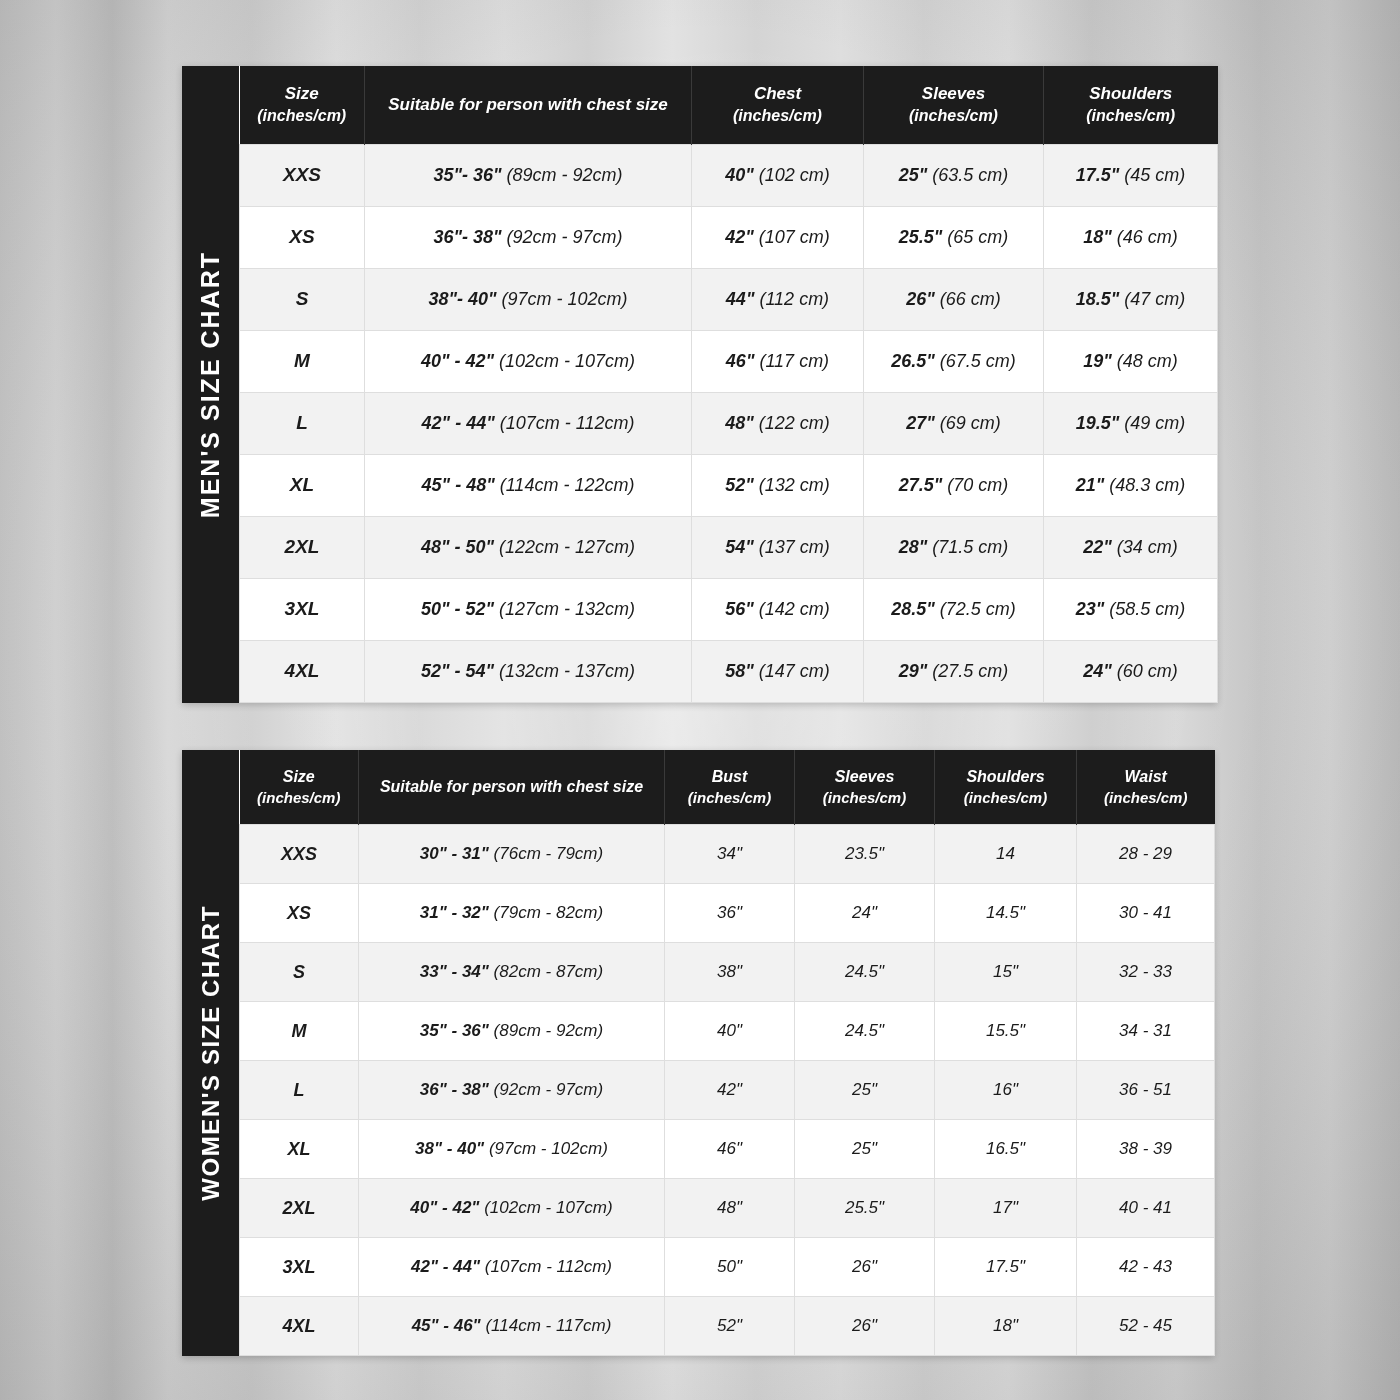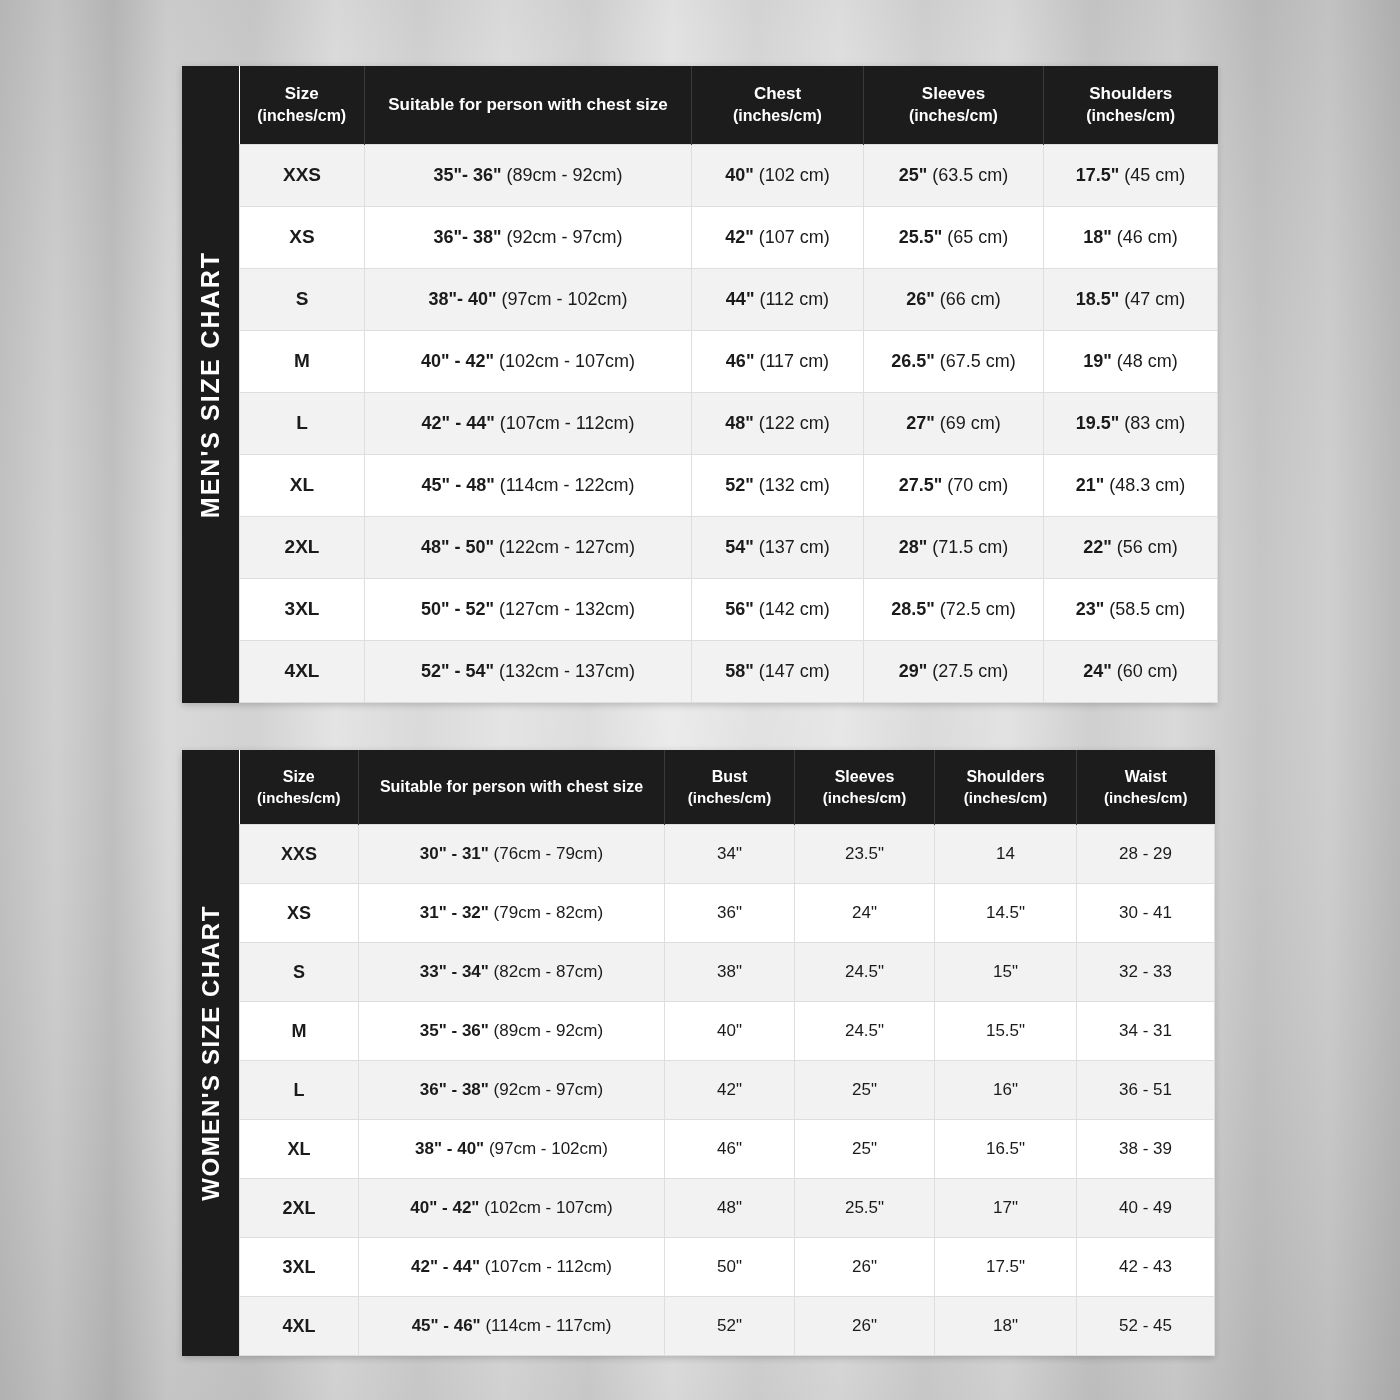--- a/index.html
+++ b/index.html
@@ -64,20 +64,21 @@
   .chart-block.second .side-label span {
     font-size: 24px;
     letter-spacing: 1.6px;
   }
 
   table {
     border-collapse: collapse;
     width: 100%;
     table-layout: fixed;
     background: #ffffff;
+    font-style: italic;
   }
   thead th {
     background: #1c1c1c;
     color: #ffffff;
     font-size: 17px;
     font-weight: bold;
     line-height: 1.38;
     padding: 16px 6px;
     text-align: center;
     border-right: 1px solid #3a3a3a;
@@ -192,35 +193,35 @@
           <td><b>40" - 42"</b> <span>(102cm - 107cm)</span></td>
           <td><b>46"</b> <span>(117 cm)</span></td>
           <td><b>26.5"</b> <span>(67.5 cm)</span></td>
           <td><b>19"</b> <span>(48 cm)</span></td>
         </tr>
         <tr>
           <td class="size-cell">L</td>
           <td><b>42" - 44"</b> <span>(107cm - 112cm)</span></td>
           <td><b>48"</b> <span>(122 cm)</span></td>
           <td><b>27"</b> <span>(69 cm)</span></td>
-          <td><b>19.5"</b> <span>(83 cm)</span></td>
+          <td><b>19.5"</b> <span>(49 cm)</span></td>
         </tr>
         <tr>
           <td class="size-cell">XL</td>
           <td><b>45" - 48"</b> <span>(114cm - 122cm)</span></td>
           <td><b>52"</b> <span>(132 cm)</span></td>
           <td><b>27.5"</b> <span>(70 cm)</span></td>
           <td><b>21"</b> <span>(48.3 cm)</span></td>
         </tr>
         <tr>
           <td class="size-cell">2XL</td>
           <td><b>48" - 50"</b> <span>(122cm - 127cm)</span></td>
           <td><b>54"</b> <span>(137 cm)</span></td>
           <td><b>28"</b> <span>(71.5 cm)</span></td>
-          <td><b>22"</b> <span>(56 cm)</span></td>
+          <td><b>22"</b> <span>(34 cm)</span></td>
         </tr>
         <tr>
           <td class="size-cell">3XL</td>
           <td><b>50" - 52"</b> <span>(127cm - 132cm)</span></td>
           <td><b>56"</b> <span>(142 cm)</span></td>
           <td><b>28.5"</b> <span>(72.5 cm)</span></td>
           <td><b>23"</b> <span>(58.5 cm)</span></td>
         </tr>
         <tr>
           <td class="size-cell">4XL</td>
@@ -321,21 +322,21 @@
           <td>25"</td>
           <td>16.5"</td>
           <td>38 - 39</td>
         </tr>
         <tr>
           <td class="size-cell">2XL</td>
           <td><b>40" - 42"</b> <span>(102cm - 107cm)</span></td>
           <td>48"</td>
           <td>25.5"</td>
           <td>17"</td>
-          <td>40 - 49</td>
+          <td>40 - 41</td>
         </tr>
         <tr>
           <td class="size-cell">3XL</td>
           <td><b>42" - 44"</b> <span>(107cm - 112cm)</span></td>
           <td>50"</td>
           <td>26"</td>
           <td>17.5"</td>
           <td>42 - 43</td>
         </tr>
         <tr>

